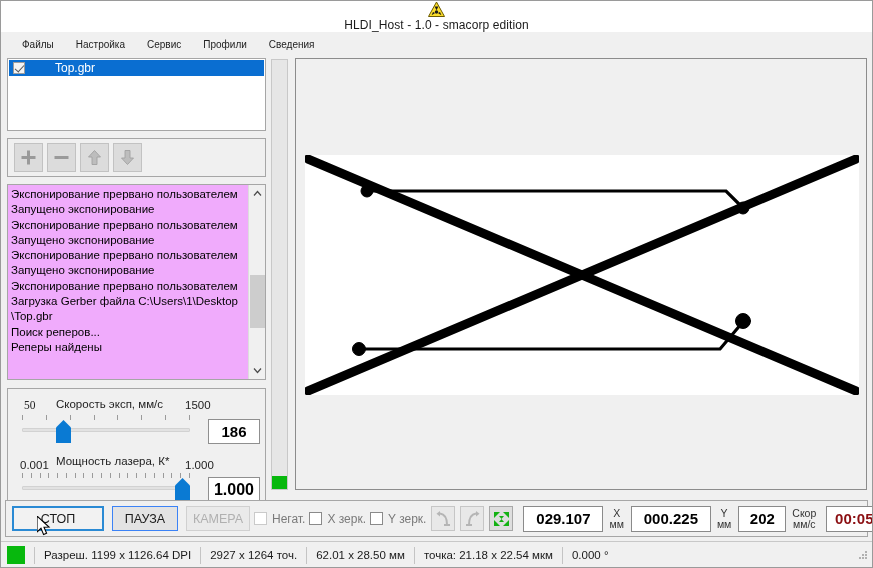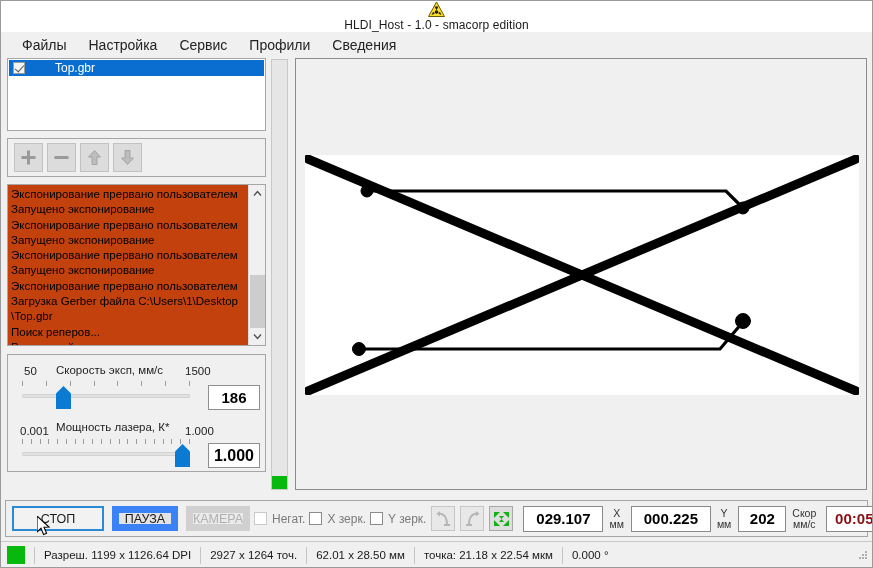--- a/index.html
+++ b/index.html
@@ -43,21 +43,21 @@
 
   
   #menubar {
     position: absolute; left: 0; top: 31px;
     width: 871px; height: 25px;
     background: #f0f0f0;
     display: flex; align-items: center;
     padding-left: 10px;
   }
   .menu-item {
-    font-size: 14px; color: #222;
+    font-size: 10px; color: #222;
     padding: 3px 11px;
     white-space: nowrap;
   }
 
   
   #leftcol { position: absolute; left: 6px; top: 57px; width: 259px; }
 
   .group {
     border: 1px solid #a6a6a6;
     background: #f0f0f0;
@@ -94,21 +94,21 @@
   }
   .sqbtn {
     width: 29px; height: 29px; flex: none;
     background: #dcdcdc; border: 1px solid #c2c2c2;
     display: flex; align-items: center; justify-content: center;
   }
 
   
   #logbox {
     margin-top: 7px;
-    height: 162px; background: #c2410c;
+    height: 196px; background: #f0abfc;
     border: 1px solid #a6a6a6;
     display: flex; overflow: hidden;
   }
   #logtext {
     flex: 1; padding: 2px 3px; overflow: hidden;
   }
   .log-line {
     font-size: 11.5px; color: #000; line-height: 15.3px;
     white-space: nowrap;
   }
@@ -170,21 +170,21 @@
   #art svg { display: block; }
 
   
   #bottombar {
     position: absolute; left: 4px; top: 499px;
     width: 863px; height: 37px;
     border: 1px solid #a6a6a6; background: #f0f0f0;
     display: flex; align-items: center; padding-left: 6px;
   }
   .tbbtn {
-    height: 25px; border: 7px solid #3b82f6;
+    height: 25px; border: 1px solid #3b82f6;
     background: #e3e3e3;
     display: flex; align-items: center; justify-content: center;
     font-size: 12.5px; color: #1a1a1a; flex: none;
     padding: 0 10px;
   }
   .tbbtn.primary {
     background: #f2f2f2; border: 2px solid #2a8ad4; color: #1a1a1a;
   }
   .tbbtn.disabled { color: #b0b0b0; background: #eaeaea; border-color: #d0d0d0; }
 
@@ -336,21 +336,21 @@
         <div class="sb-arrow">
           <svg width="9" height="7" viewBox="0 0 9 7">
               <polyline points="1,1.5 4.5,5.5 8,1.5" fill="none" stroke="#4b4b4b" stroke-width="1.2"></polyline>
             </svg>
         </div>
       </div>
     </div>
 
     <div id="slidergroup" class="group">
 
-      <div class="sl-minlabel" style="left:16px; top:10px;">50</div>
+      <div class="sl-minlabel" style="left:16px; top:10px;font-family:Liberation Serif, serif;">50</div>
       <div class="sl-title" style="left:48px; top:9px;">Скорость эксп, мм/с</div>
       <div class="sl-maxlabel" style="left:177px; top:10px;">1500</div>
       <div class="ticks" style="left:14px; top:26px; width:168px;">
         <i></i>
           <i></i>
           <i></i>
           <i></i>
           <i></i>
           <i></i>
           <i></i>

